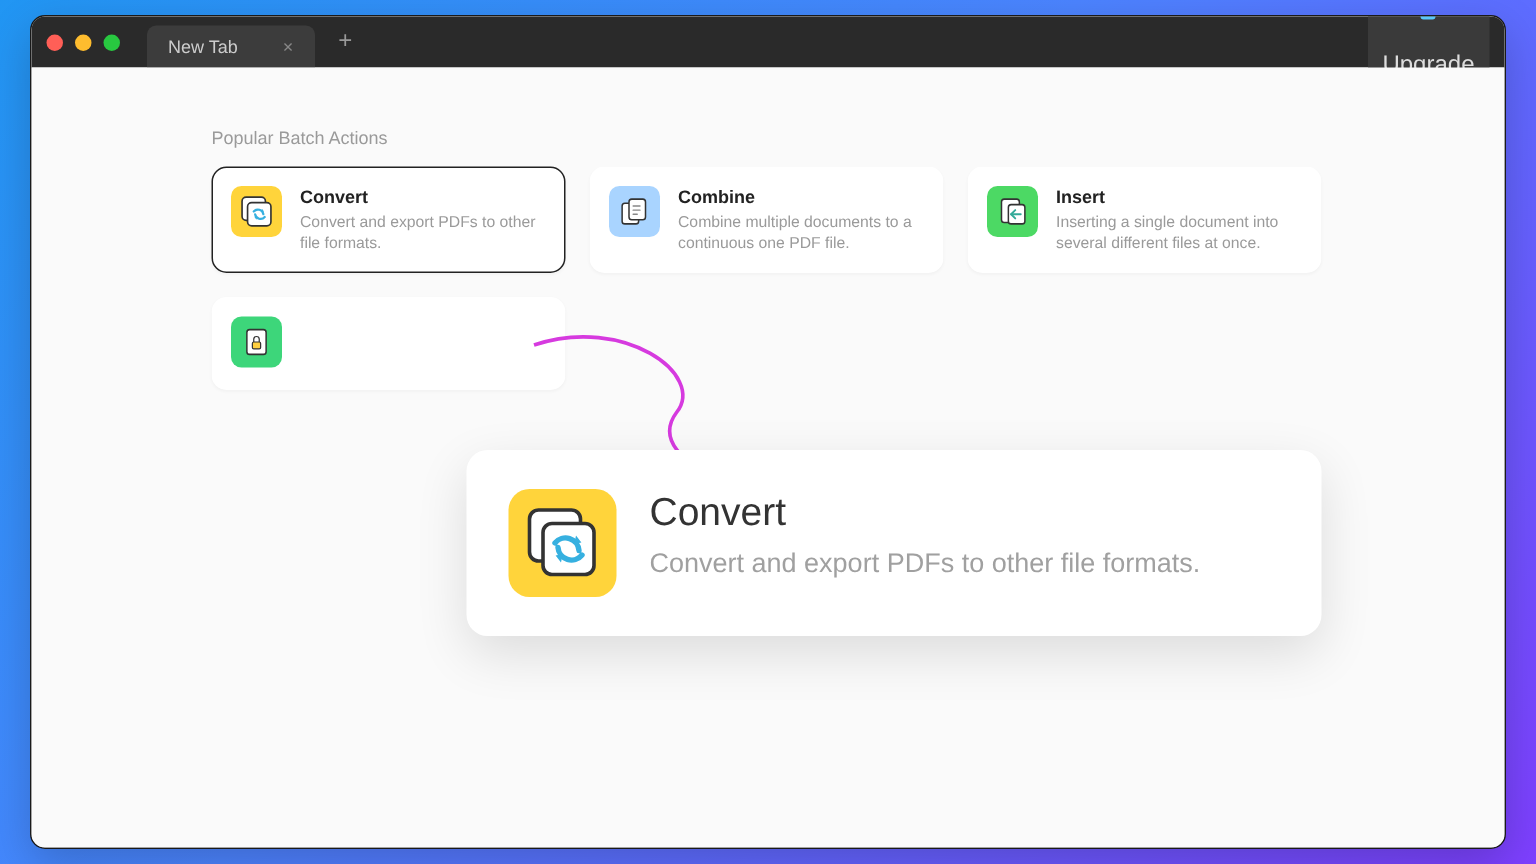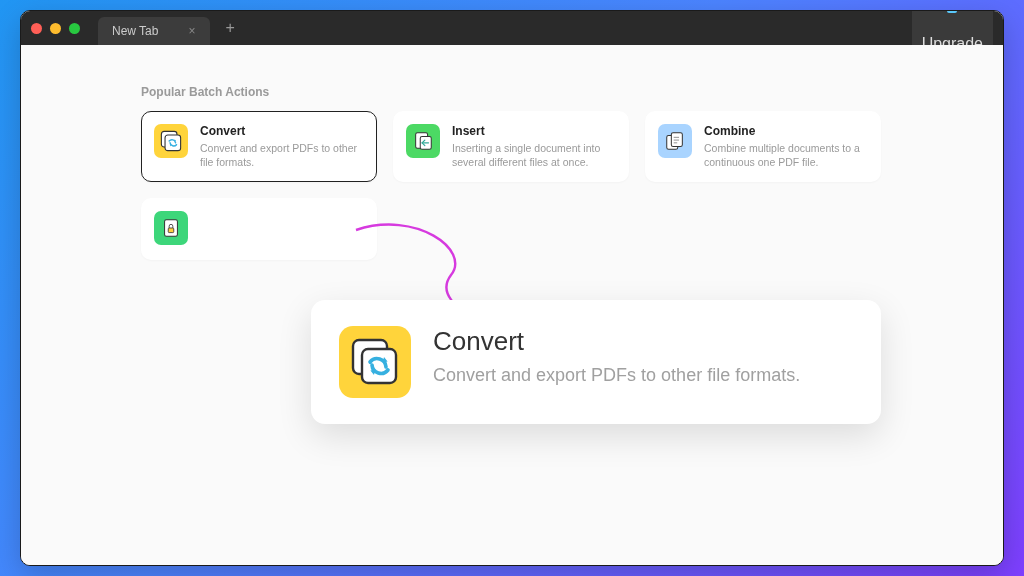--- a/index.html
+++ b/index.html
@@ -9,21 +9,21 @@
   .traffic { display:flex; gap:8px; margin-right:10px; }
   .traffic span { width:11px; height:11px; border-radius:50%; display:block; }
   .t-close{background:#ff5f57;} .t-min{background:#febc2e;} .t-max{background:#28c840;}
   .tab { background:#3c3c3c; color:#ccc; font-size:12px; padding:6px 14px; border-radius:6px 6px 0 0; display:flex; align-items:center; gap:30px; height:28px; margin-top:6px; }
   .tab .x{color:#888;font-size:12px;}
   .addtab{color:#999;font-size:16px;font-weight:300;margin-left:8px;cursor:pointer;}
   .spacer{flex:1;}
   .upgrade{background:#3a3a3a;color:#ddd;font-size:16px;padding:4px 10px;border-radius:5px;display:flex;align-items:center;gap:22px;flex-direction:column;}
   .upgrade .dot{width:10px;height:10px;border-radius:2px;background:#5ac8fa;}
   .content{flex:1;background:#fafafa;position:relative;padding:40px 120px;}
-  .section-title{color:#9a9a9a;font-size:12px;font-weight:700;margin-bottom:12px;}
+  .section-title{color:#9a9a9a;font-size:12px;font-weight:400;margin-bottom:12px;}
   .grid{display:grid;grid-template-columns:repeat(3,1fr);gap:16px;width:740px;}
   .card{background:#fff;border-radius:10px;padding:12px;display:flex;gap:12px;align-items:flex-start;border:1px solid transparent;box-shadow:0 1px 2px rgba(0,0,0,.03);cursor:pointer;min-height:62px;}
   .card.selected{border:1px solid #222;}
   .card .ico{width:34px;height:34px;border-radius:7px;flex-shrink:0;display:flex;align-items:center;justify-content:center;}
   .card .txt{flex:1;}
   .card .ttl{font-size:12px;font-weight:600;color:#222;margin-bottom:3px;}
   .card .desc{font-size:10.5px;color:#9a9a9a;line-height:1.35;}
   .ico-yellow{background:#ffd43b;}
   .ico-blue{background:#a9d4ff;}
   .ico-green{background:#4cd964;}
@@ -70,45 +70,45 @@
               <path d="M16 10l1.5 2-2 .5M12 18l-1.5-2 2-.5" fill="#36b0e0"></path>
             </svg>
         </div>
         <div class="txt">
           <div class="ttl">Convert</div>
           <div class="desc">Convert and export PDFs to other file formats.</div>
         </div>
       </div>
 
       <div class="card">
+        <div class="ico ico-blue">
+          <svg width="22" height="22" viewBox="0 0 24 24">
+              <rect x="3" y="6" width="12" height="15" rx="2" fill="#fff" stroke="#333" stroke-width="1.1"></rect>
+              <rect x="8" y="3" width="12" height="15" rx="2" fill="#fff" stroke="#333" stroke-width="1.1"></rect>
+              <path d="M11 8h5M11 11h5M11 14h3" stroke="#888" stroke-width="1" stroke-linecap="round"></path>
+            </svg>
+        </div>
+        <div class="txt">
+          <div class="ttl">Combine</div>
+          <div class="desc">Combine multiple documents to a continuous one PDF file.</div>
+        </div>
+      </div>
+
+      <div class="card">
         <div class="ico ico-green">
           <svg width="22" height="22" viewBox="0 0 24 24">
               <rect x="4" y="3" width="13" height="17" rx="2" fill="#fff" stroke="#333" stroke-width="1.1"></rect>
               <rect x="9" y="7" width="12" height="14" rx="2" fill="#fff" stroke="#333" stroke-width="1.1"></rect>
               <path d="M14 11l-3 3 3 3" fill="none" stroke="#3a9" stroke-width="1.4" stroke-linecap="round" stroke-linejoin="round"></path>
               <path d="M11 14h7" stroke="#3a9" stroke-width="1.4" stroke-linecap="round"></path>
             </svg>
         </div>
         <div class="txt">
           <div class="ttl">Insert</div>
           <div class="desc">Inserting a single document into several different files at once.</div>
-        </div>
-      </div>
-
-      <div class="card">
-        <div class="ico ico-blue">
-          <svg width="22" height="22" viewBox="0 0 24 24">
-              <rect x="3" y="6" width="12" height="15" rx="2" fill="#fff" stroke="#333" stroke-width="1.1"></rect>
-              <rect x="8" y="3" width="12" height="15" rx="2" fill="#fff" stroke="#333" stroke-width="1.1"></rect>
-              <path d="M11 8h5M11 11h5M11 14h3" stroke="#888" stroke-width="1" stroke-linecap="round"></path>
-            </svg>
-        </div>
-        <div class="txt">
-          <div class="ttl">Combine</div>
-          <div class="desc">Combine multiple documents to a continuous one PDF file.</div>
         </div>
       </div>
 
       <div class="card">
         <div class="ico ico-green2">
           <svg width="22" height="22" viewBox="0 0 24 24">
               <rect x="5" y="3" width="14" height="18" rx="2" fill="#fff" stroke="#333" stroke-width="1.1"></rect>
               <rect x="9" y="12" width="6" height="5" rx="1" fill="#ffcf3f" stroke="#333" stroke-width="0.9"></rect>
               <path d="M10 12v-2a2 2 0 0 1 4 0v2" fill="none" stroke="#333" stroke-width="0.9"></path>
             </svg>

